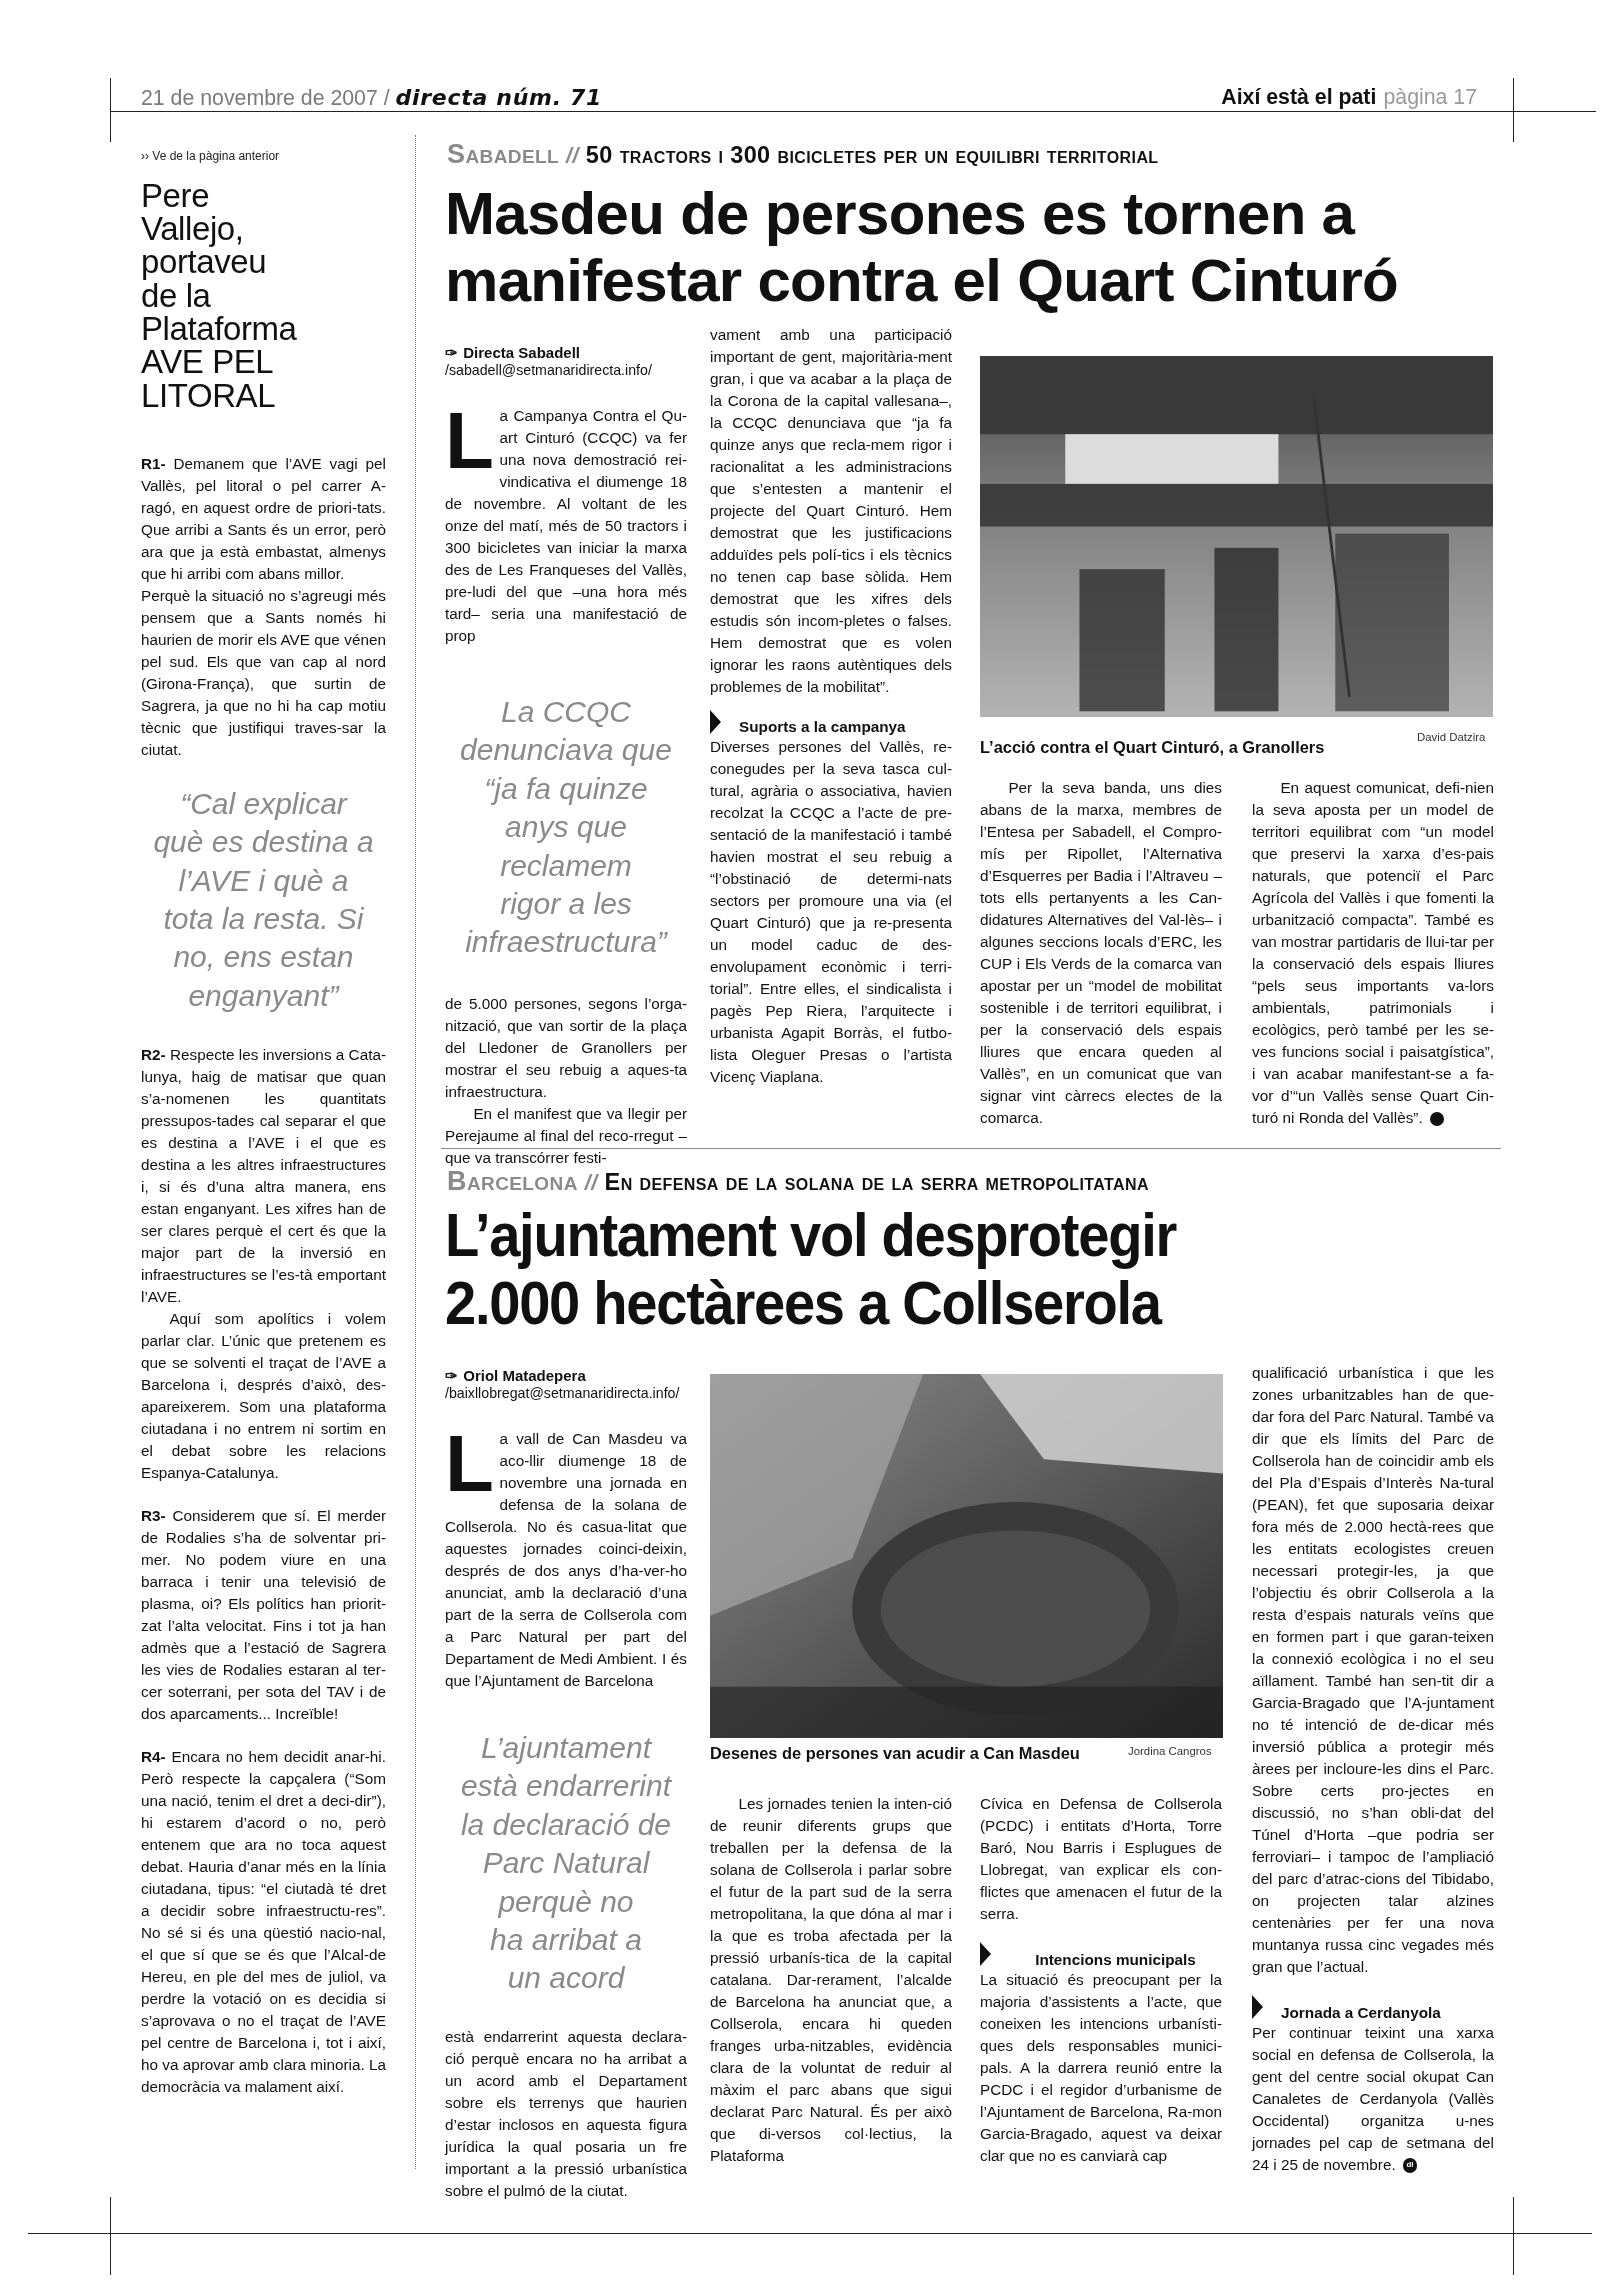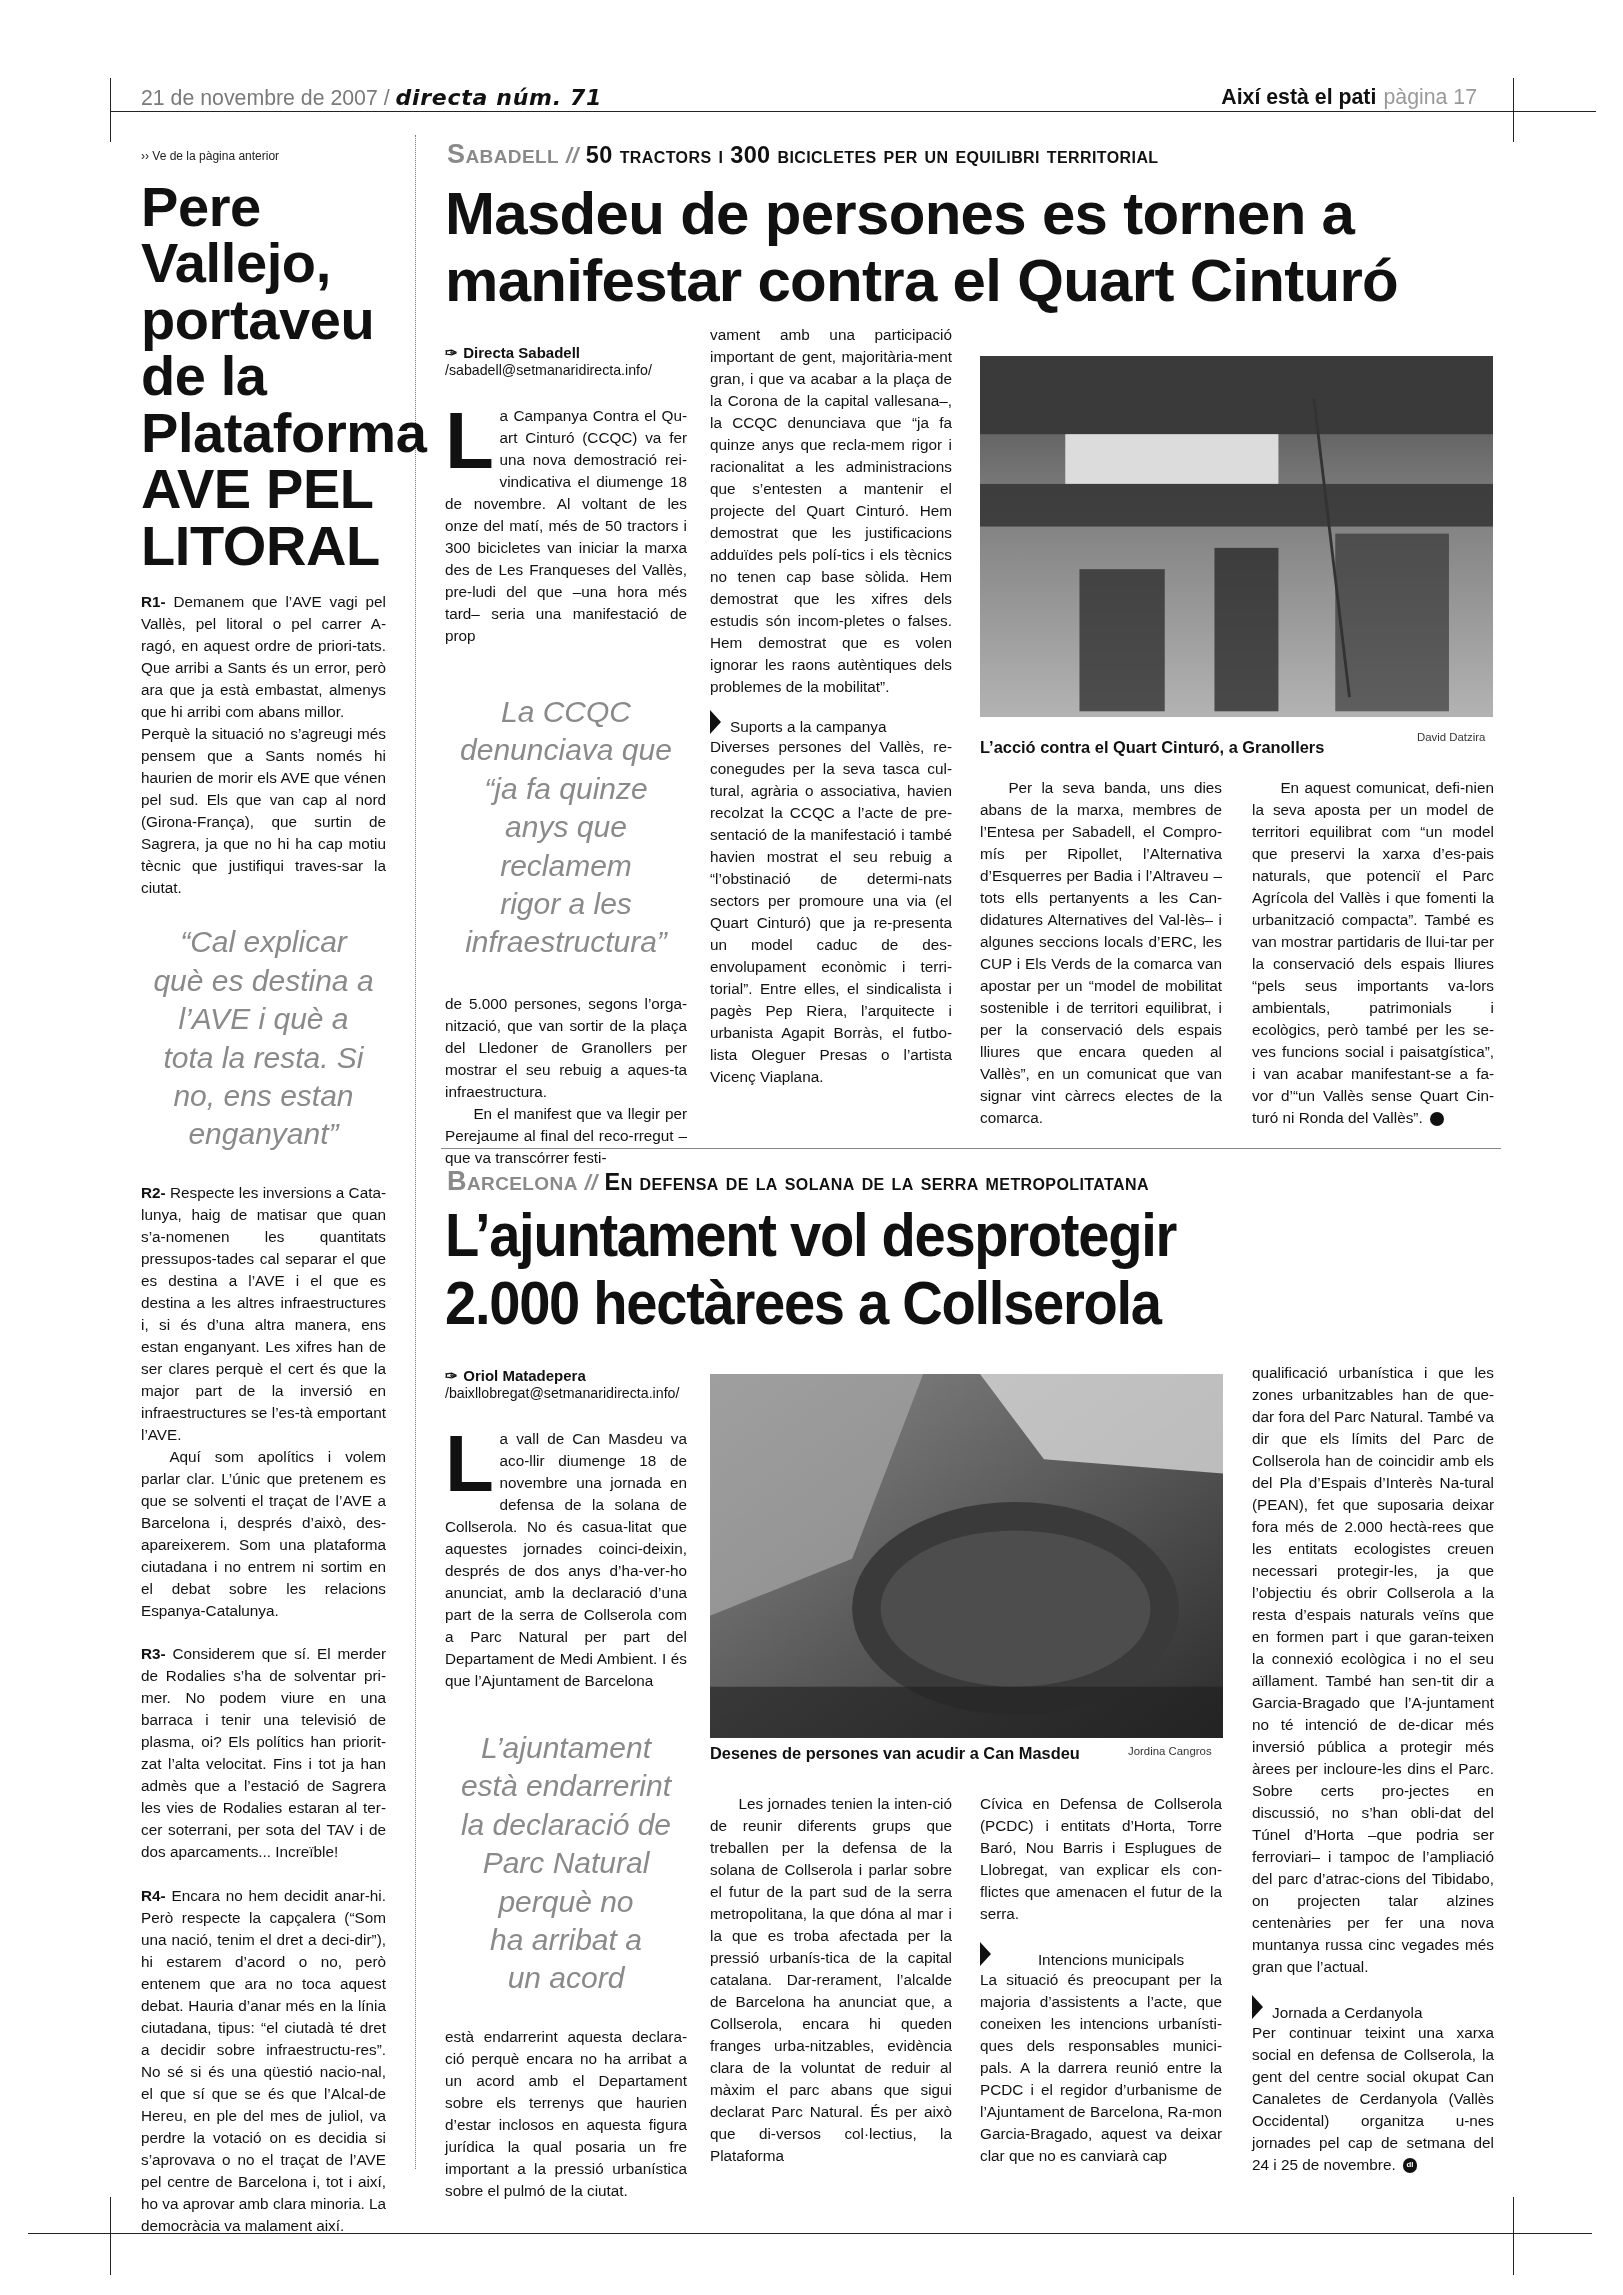--- a/index.html
+++ b/index.html
@@ -13,41 +13,41 @@
 
   
   .hdr-left { left: 141px; top: 85px; font-size: 21.3px; color: #7a7a7a; white-space: nowrap; }
   .hdr-left .pub { color: #111; font-weight: bold; font-style: italic; font-family: "DejaVu Sans", sans-serif; font-size: 22px; letter-spacing: 0.7px; }
   .hdr-right { right: 146px; top: 85px; font-size: 21.3px; font-weight: bold; white-space: nowrap; }
   .hdr-right .pg { color: #999; font-weight: normal; margin-left: 7.1px; }
 
   
   .sidebar { left: 141px; top: 149px; width: 245px; }
   .ve-de { font-size: 12px; color: #222; margin-bottom: 15.6px; }
-  .side-title { font-size: 56px; font-weight: bold; line-height: 1.01; letter-spacing: -0.4px; margin-bottom: 17px; }
+  .side-title { font-size: 33px; font-weight: normal; line-height: 1.01; letter-spacing: -0.4px; margin-bottom: 41px; }
   .body { font-size: 15.3px; line-height: 22px; text-align: justify; hyphens: manual; }
   .body p { margin: 0; }
   .body .ind { text-indent: 28.4px; }
   .body .q { font-weight: bold; }
   .gap { height: 21.3px; }
   .pull { font-style: italic; color: #8a8a8a; text-align: center; font-size: 30px; line-height: 1.28; }
 
   
   .kicker { white-space: nowrap; font-weight: bold; font-size: 21.3px; letter-spacing: 0.4px; }
   .kicker .loc { color: #8a8a8a; font-variant: small-caps; font-size: 27px; }
   .kicker .sl { color: #8a8a8a; font-style: italic; margin: 0 7.1px; }
   .kicker .sub { font-variant: small-caps; font-size: 23.5px; }
   .headline { font-weight: bold; font-size: 60px; line-height: 1.11; letter-spacing: -0.7px; white-space: nowrap; }
   .headline.condensed { font-size: 61px; letter-spacing: -1.4px; transform: scaleX(0.92); transform-origin: left top; }
 
   .byline-name { font-size: 15px; font-weight: bold; }
   .byline-mail { font-size: 14.2px; }
   .dropcap { float: left; font-size: 80px; line-height: 63px; font-weight: bold; margin: 4.3px 5.7px 0 0; padding: 0; }
 
-  .subhead { font-weight: normal; font-size: 15.3px; position: relative; padding-left: 20px; margin-top: 10px; }
+  .subhead { font-weight: bold; font-size: 15.3px; position: relative; padding-left: 29px; margin-top: 10px; }
   .subhead .tri { position: absolute; left: 0; top: -8.5px; width: 0; height: 0; border-top: 12px solid transparent; border-bottom: 12px solid transparent; border-left: 11.4px solid #111; }
 
   .photo { position: absolute; overflow: hidden; background: #6a6a6a; }
   .caption { font-weight: bold; font-size: 16.4px; white-space: nowrap; }
   .credit { font-size: 11.4px; color: #333; white-space: nowrap; }
   .endmark { display: inline-block; width: 14.2px; height: 14.2px; border-radius: 50%; background: #111; color: #fff; font-size: 7.8px; font-weight: bold; text-align: center; line-height: 14.2px; margin-left: 7.1px; vertical-align: middle; }
 </style>
 </head>
 <body>
 

